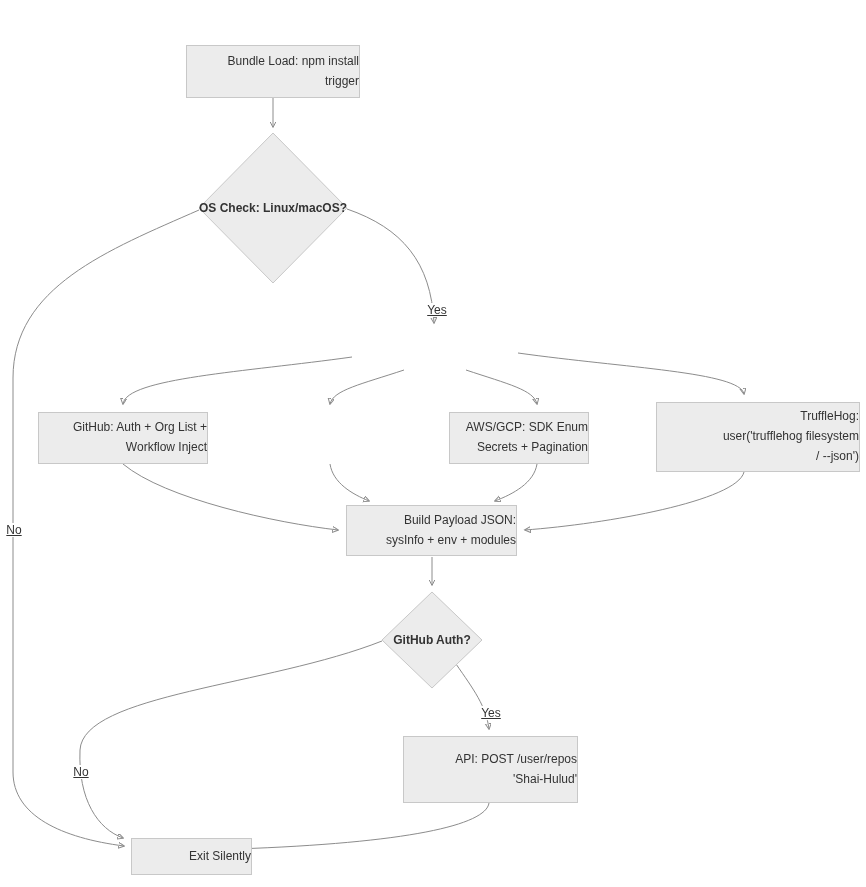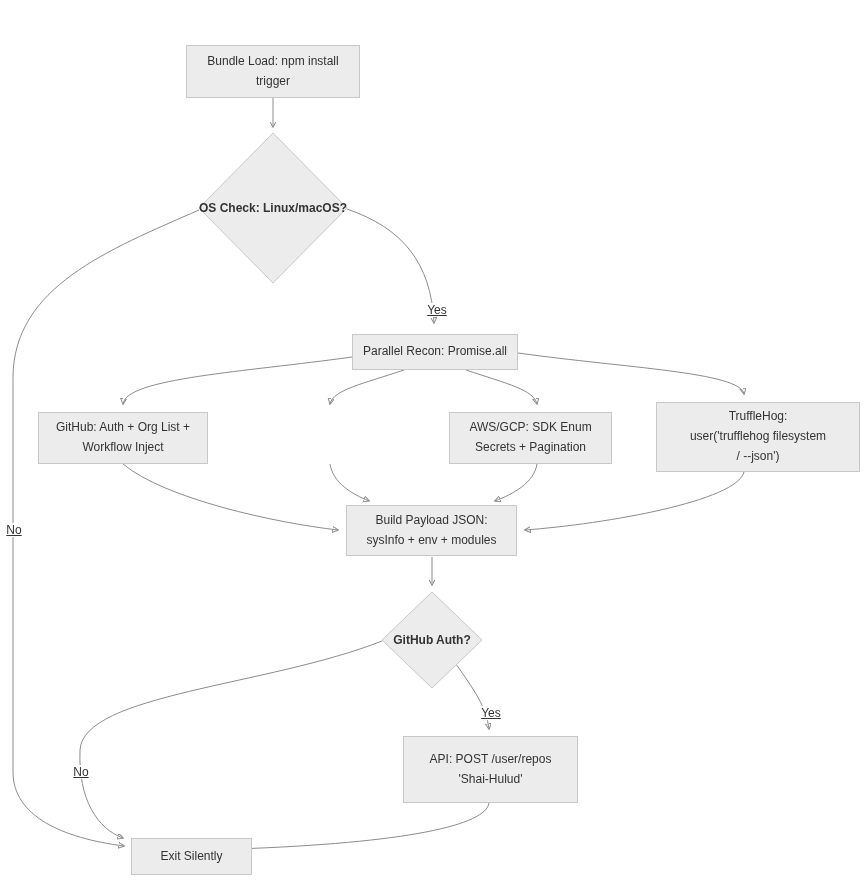--- a/index.html
+++ b/index.html
@@ -30,21 +30,21 @@
     stroke: #c8c8c8;
     stroke-width: 1;
   }
   .node {
     position: absolute;
     box-sizing: border-box;
     background: #ececec;
     border: 1px solid #c8c8c8;
     display: flex;
     flex-direction: column;
-    align-items: center;
+    align-items: flex-end;
     justify-content: center;
     text-align: center;
     color: #333333;
     font-size: 12px;
     line-height: 1.65;
     white-space: nowrap;
     overflow: hidden;
   }
   .diamond-label {
     position: absolute;
@@ -98,31 +98,28 @@
     <polygon class="diamond" points="432,592 482,640 432,688 382,640"></polygon>
   </svg>
 
   <div class="node" style="left:186px;top:45px;width:174px;height:53px">
     <span>Bundle Load: npm install</span>
     <span>trigger</span>
   </div>
 
   <div class="diamond-label" style="left:273px;top:208px">OS Check: Linux/macOS?</div>
 
-  <div class="node" style="left:352px;top:334px;width:166px;height:36px">
-    <span>Parallel Recon: Promise.all</span>
-  </div>
 
   <div class="node" style="left:38px;top:412px;width:170px;height:52px">
     <span>GitHub: Auth + Org List +</span>
     <span>Workflow Inject</span>
   </div>
 
 
-  <div class="node" style="left:449px;top:412px;width:163px;height:52px">
+  <div class="node" style="left:449px;top:412px;width:140px;height:52px">
     <span>AWS/GCP: SDK Enum</span>
     <span>Secrets + Pagination</span>
   </div>
 
   <div class="node" style="left:656px;top:402px;width:204px;height:70px">
     <span>TruffleHog:</span>
     <span>user('trufflehog filesystem</span>
     <span>/ --json')</span>
   </div>
 

